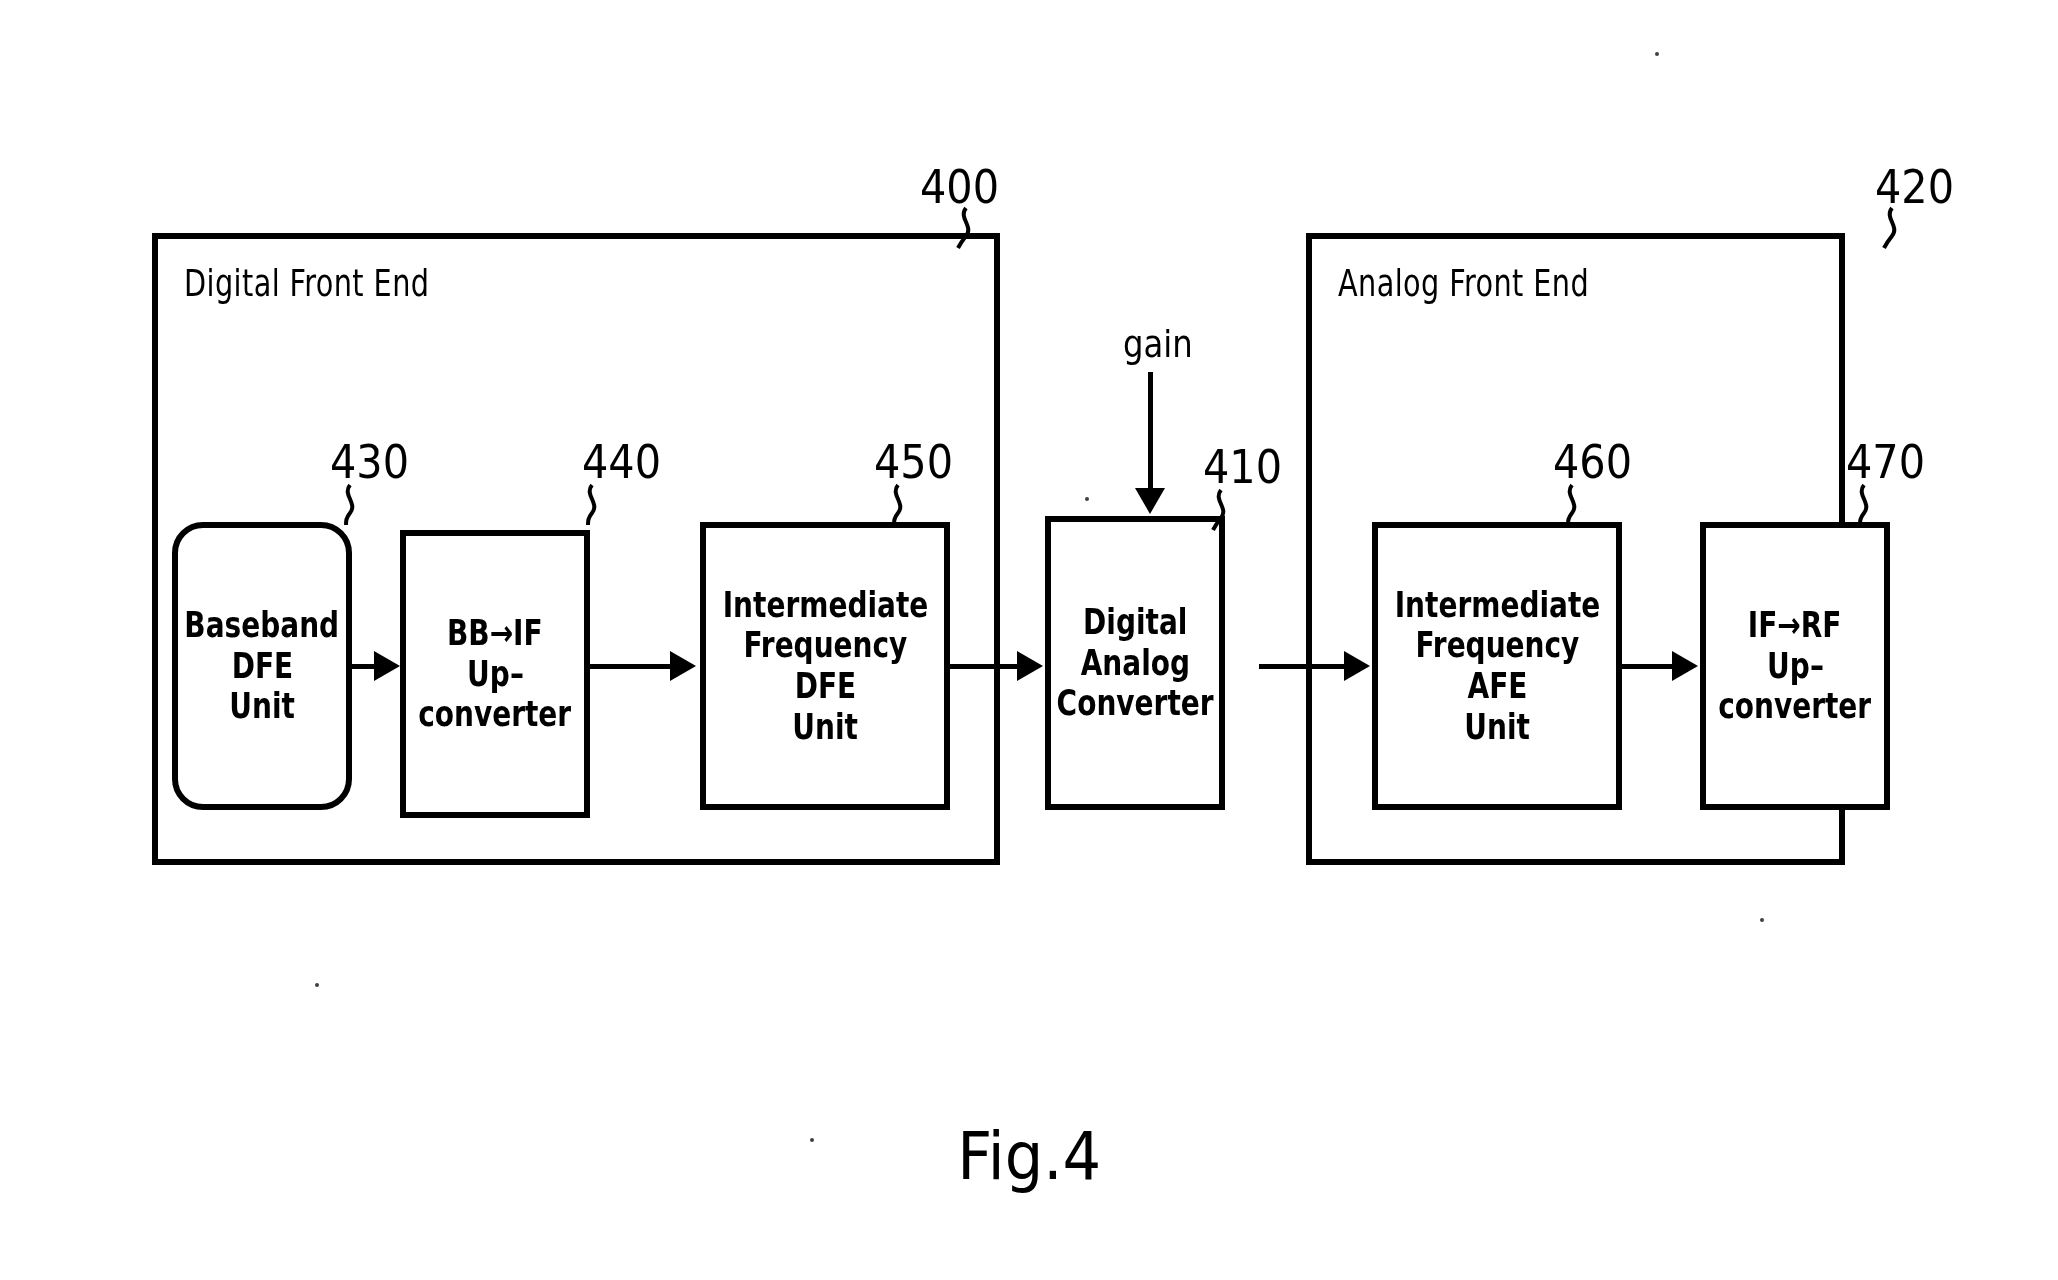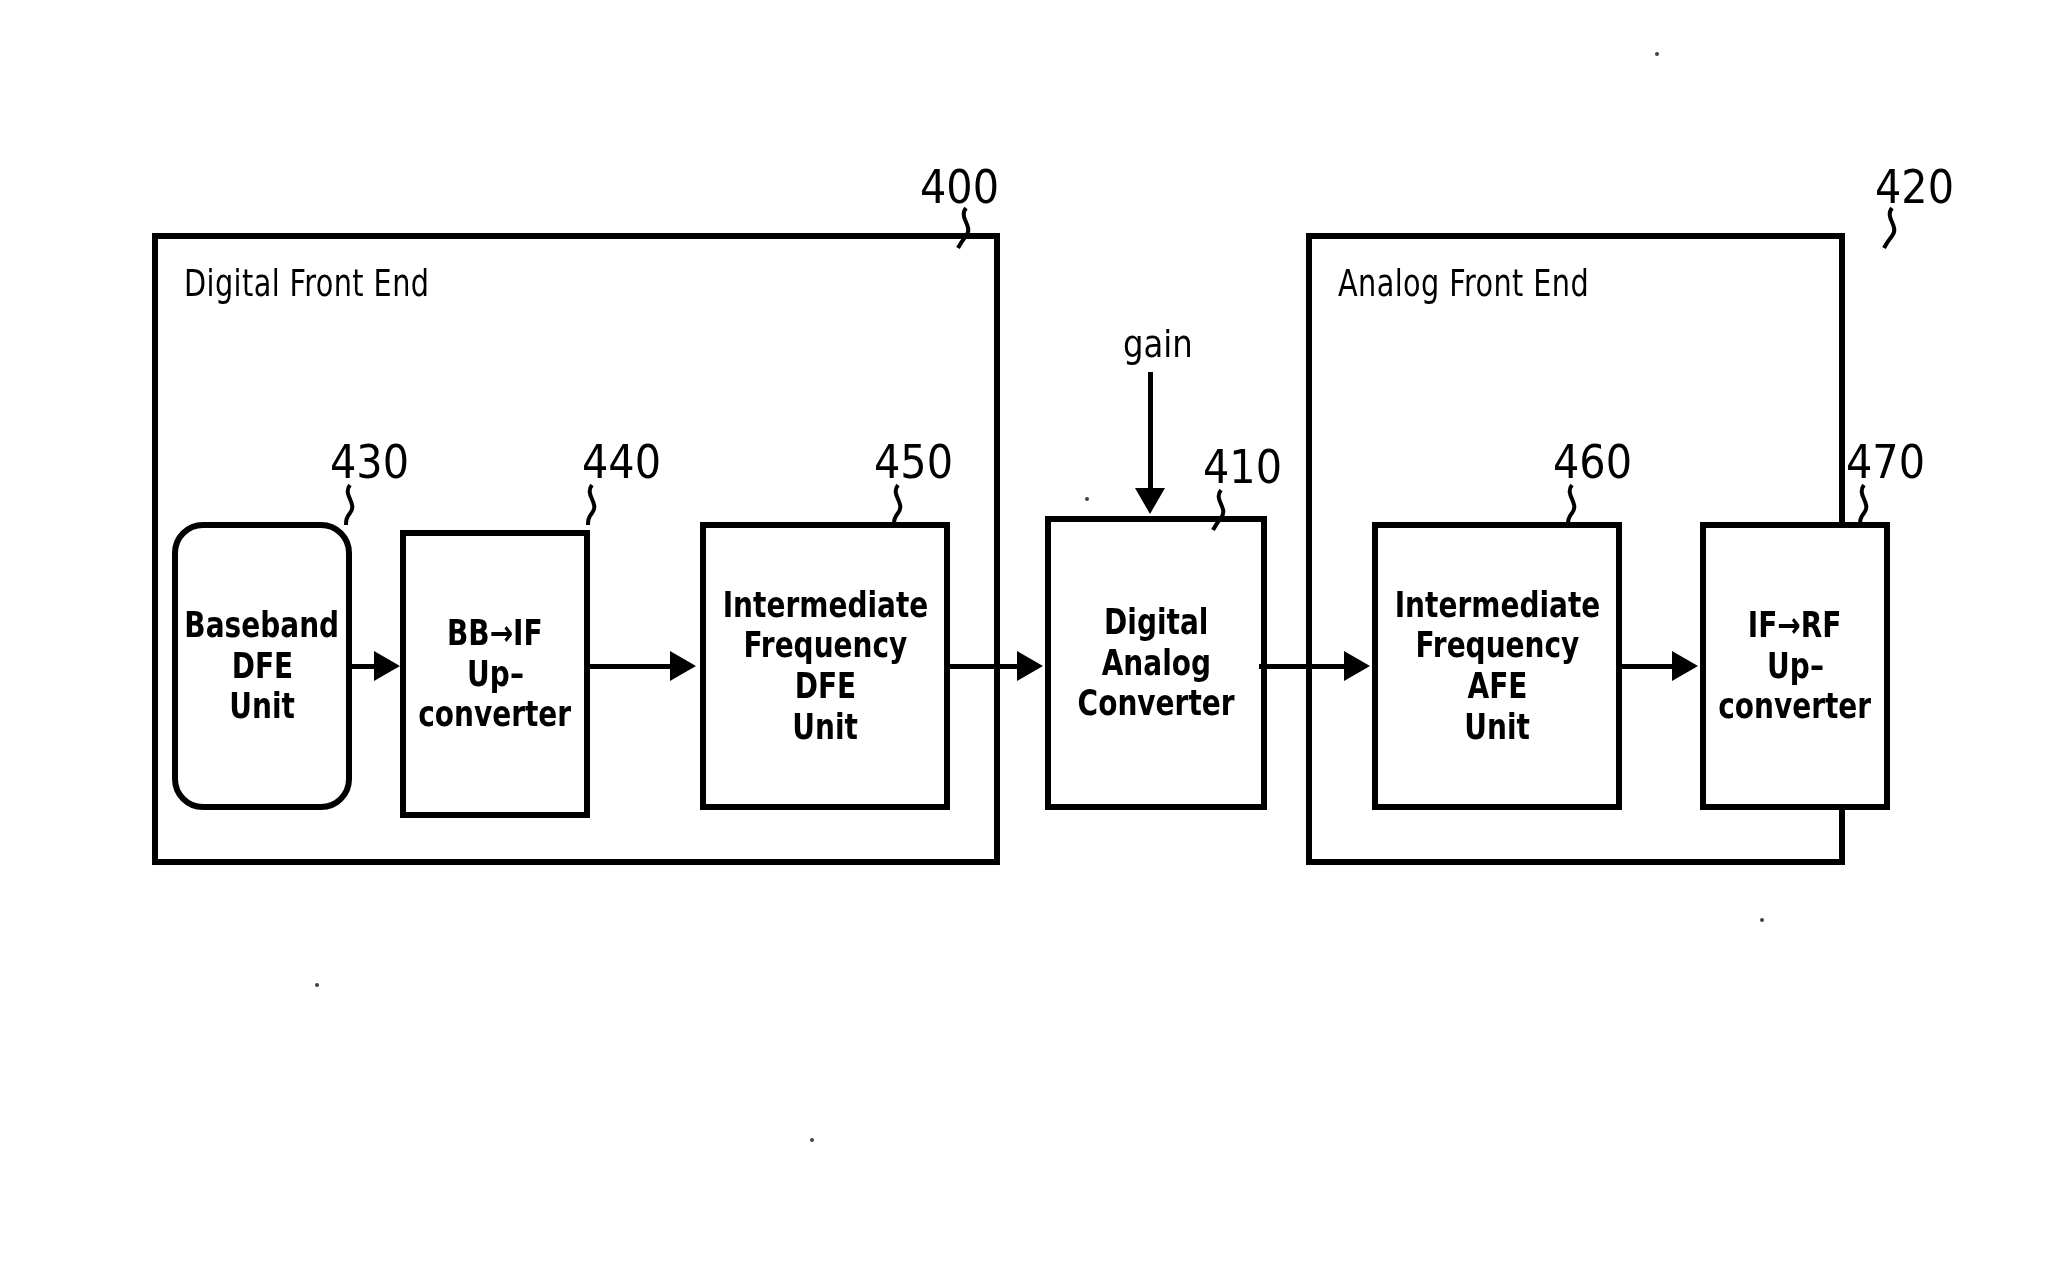--- a/index.html
+++ b/index.html
@@ -74,21 +74,21 @@
   }
   .block .line {
     display: block;
     white-space: nowrap;
     transform: scaleX(0.8);
   }
 
   #block-430 { left: 172px;  top: 522px; width: 180px; height: 288px; border-radius: 31px; }
   #block-440 { left: 400px;  top: 530px; width: 190px; height: 288px; text-align: center; }
   #block-450 { left: 700px;  top: 522px; width: 250px; height: 288px; }
-  #block-410 { left: 1045px; top: 516px; width: 222px; height: 294px; }
+  #block-410 { left: 1045px; top: 516px; width: 180px; height: 294px; }
   #block-460 { left: 1372px; top: 522px; width: 250px; height: 288px; }
   #block-470 { left: 1700px; top: 522px; width: 190px; height: 288px; }
 
   
   .ref-num {
     position: absolute;
     font-size: 46px;
     font-family: "DejaVu Sans", sans-serif;
     white-space: nowrap;
     transform: scaleX(0.9);
@@ -274,20 +274,23 @@
   <div class="ref-num" id="ref-460">460</div>
   <svg class="leader" style="left:1558px; top:485px;" width="40" height="40" viewBox="0 0 40 40">
     <path d="M14,0 C6,10 22,18 14,28 C10,33 10,36 10,40" stroke="#000" stroke-width="4" fill="none"></path>
   </svg>
 
   <div class="ref-num" id="ref-470">470</div>
   <svg class="leader" style="left:1850px; top:485px;" width="40" height="40" viewBox="0 0 40 40">
     <path d="M14,0 C6,10 22,18 14,28 C10,33 10,36 10,40" stroke="#000" stroke-width="4" fill="none"></path>
   </svg>
 
+  <div id="fig-caption">
+    <span>Fig.4</span>
+  </div>
 
   <div class="speckle" style="left:1655px; top:52px;"></div>
   <div class="speckle" style="left:1760px; top:918px;"></div>
   <div class="speckle" style="left:315px; top:983px;"></div>
   <div class="speckle" style="left:810px; top:1138px;"></div>
   <div class="speckle" style="left:1085px; top:497px;"></div>
 
 </div>
 
 </body></html>

